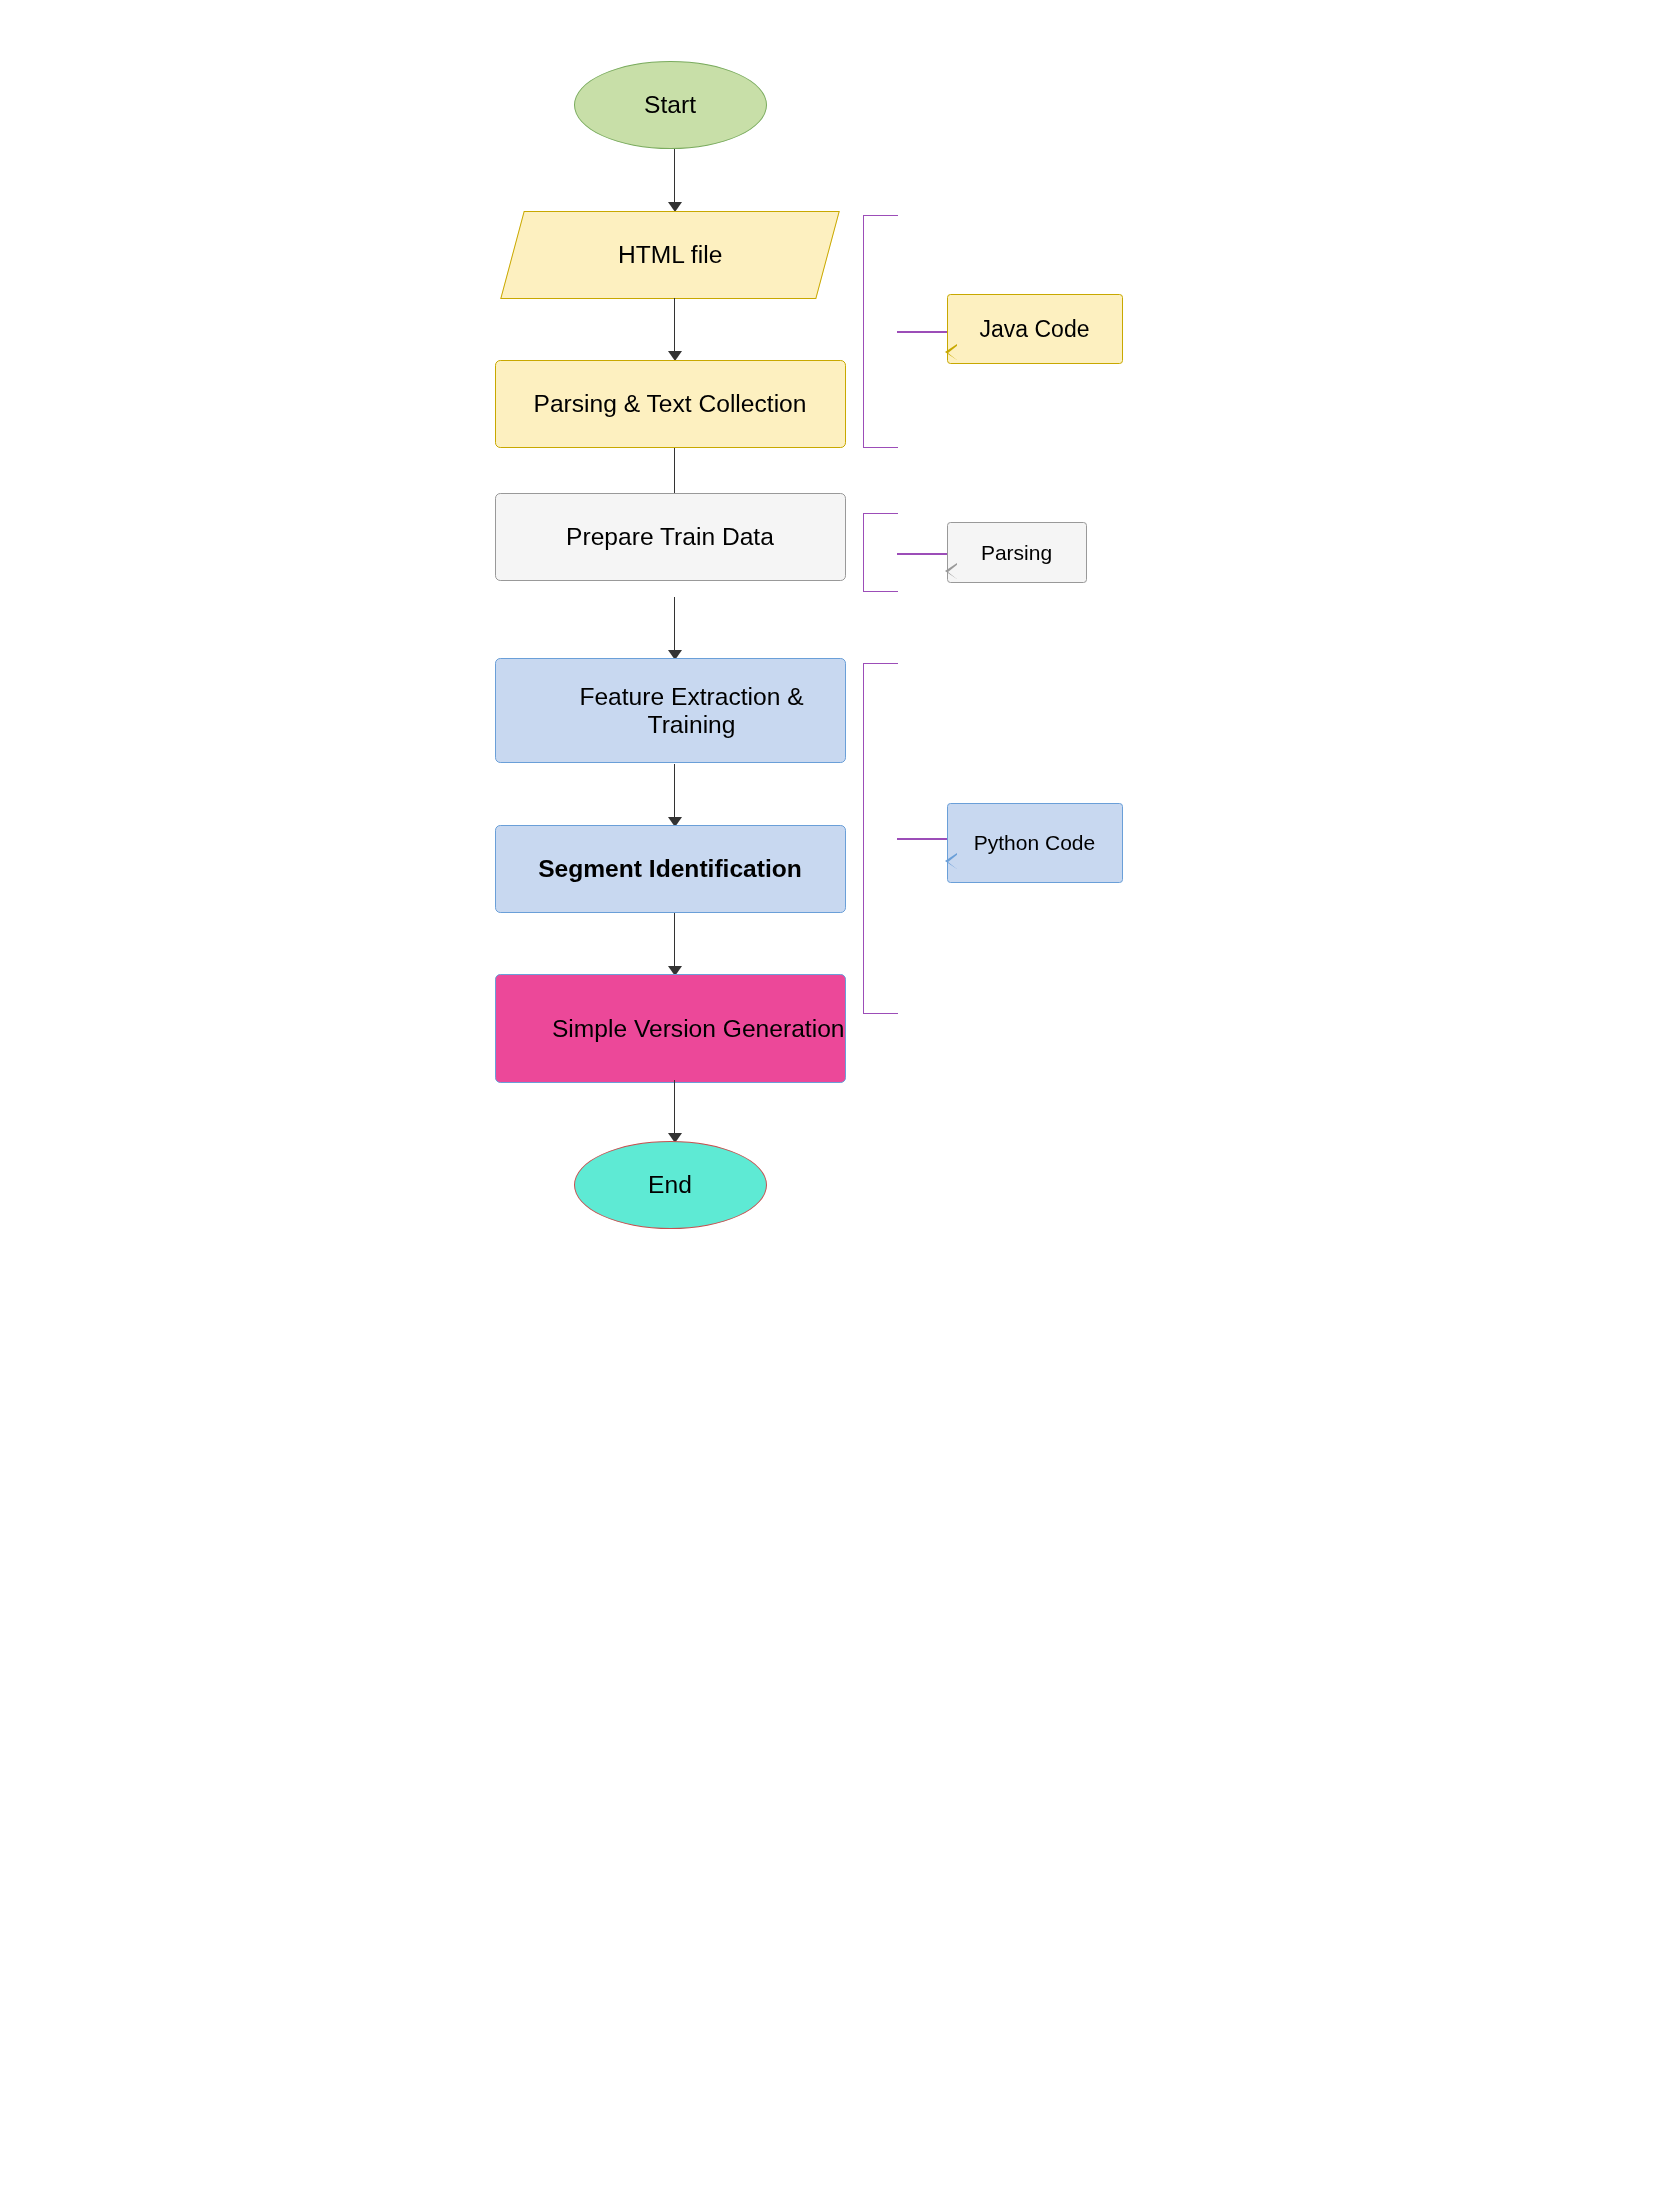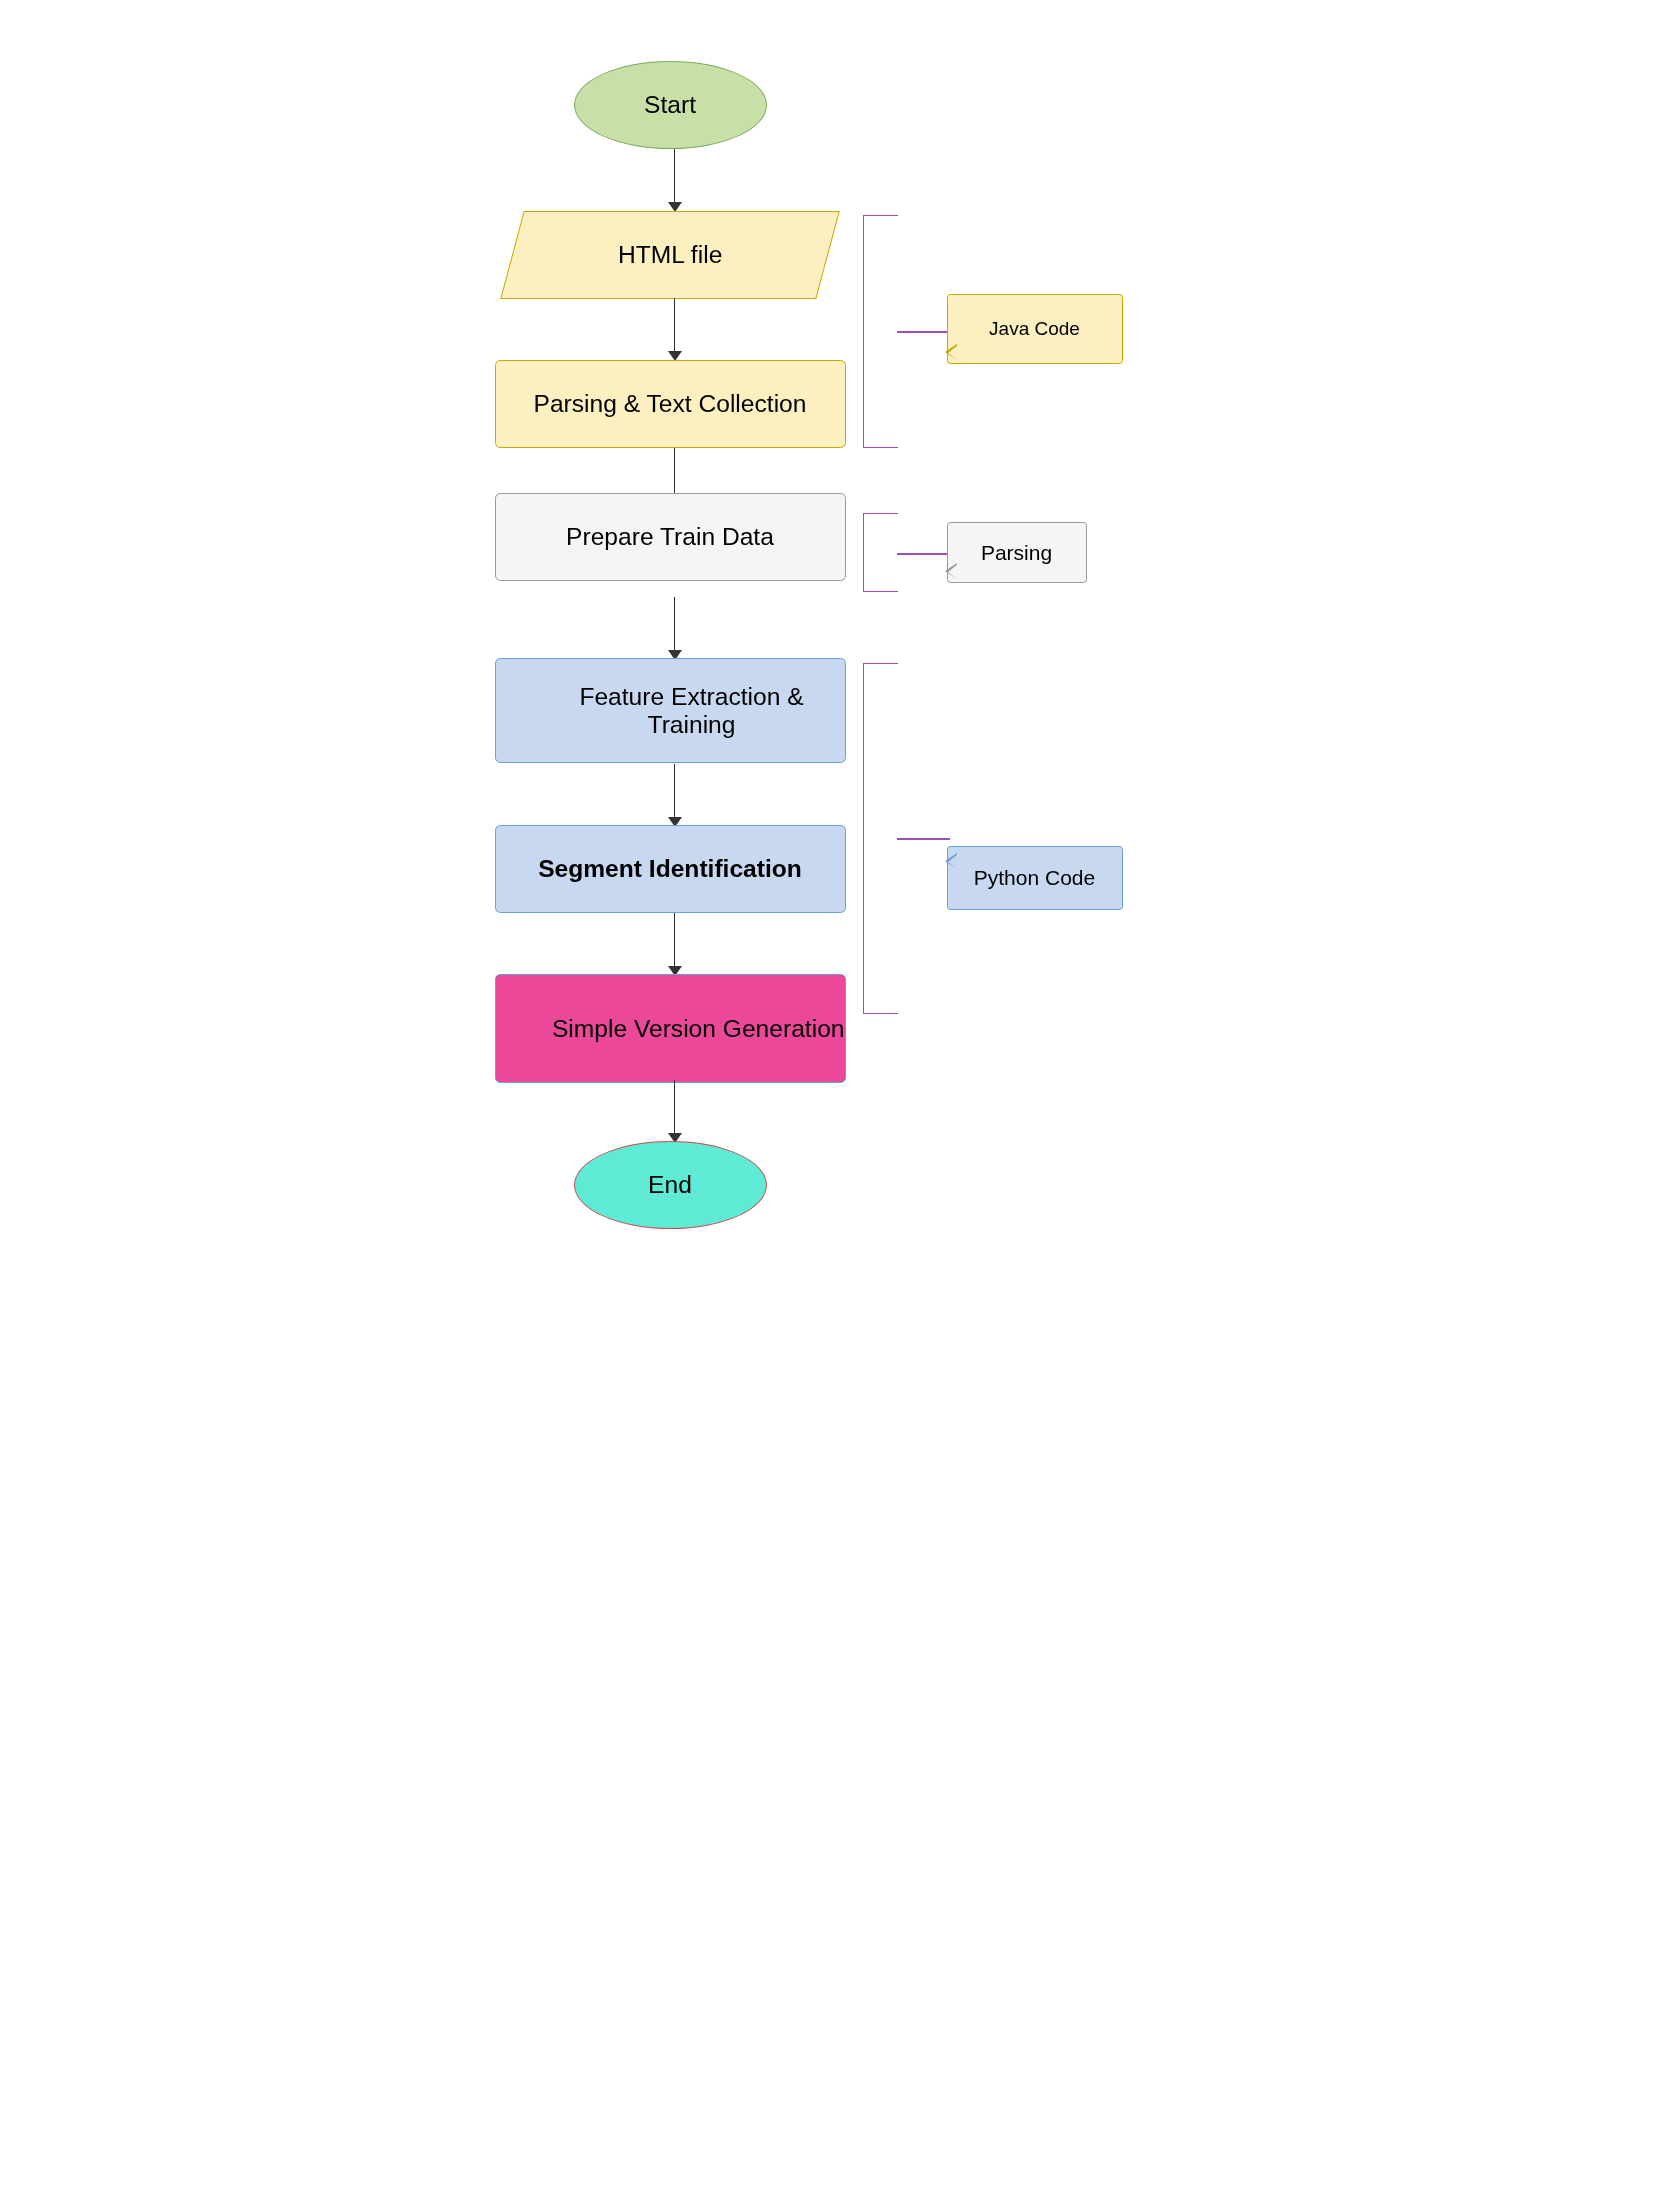--- a/index.html
+++ b/index.html
@@ -107,21 +107,21 @@
   <div class="node rectangle" style="left:53px; top:325px; width:351px; height:88px; background:#fdf0c0; border:1.8px solid #c8a800;">
     <span>Parsing &amp; Text Collection</span>
   </div>
 
   <div style="position:absolute; left:421px; top:180px; width:35px; height:233px; border:1.8px solid #9c4db8; border-right:none; border-radius:0;">
   </div>
 
   <div style="position:absolute; left:455px; top:296px; width:53px; height:1.8px; background:#9c4db8;">
   </div>
 
-  <div class="callout" style="left:505px; top:259px; width:176px; height:70px; background:#fdf0c0; border:1.8px solid #c8a800; border-radius:3.5px; position:absolute; font-size:19px;">
+  <div class="callout" style="left:505px; top:259px; width:176px; height:70px; background:#fdf0c0; border:1.8px solid #c8a800; border-radius:3.5px; position:absolute; font-size:23px;">
     <span>Java Code</span>
   </div>
 
   <div style="position:absolute; left:503px; top:309px; width:0; height:0;
               border-top:8.8px solid transparent;
               border-bottom:8.8px solid transparent;
               border-right:12.3px solid #c8a800;">
   </div>
   <div style="position:absolute; left:506px; top:310px; width:0; height:0;
               border-top:8px solid transparent;
@@ -174,21 +174,21 @@
 
   <div class="node rectangle" style="left:53px; top:790px; width:351px; height:88px; background:#c8d8f0; border:1.8px solid #6a9fd8;font-weight:bold;">
     <span>Segment Identification</span>
   </div>
 
   <div style="position:absolute; left:421px; top:628px; width:35px; height:351px; border:1.8px solid #9c4db8; border-right:none; border-radius:0;">
   </div>
   <div style="position:absolute; left:455px; top:803px; width:53px; height:1.8px; background:#9c4db8;">
   </div>
 
-  <div class="callout" style="left:505px; top:768px; width:176px; height:64px; background:#c8d8f0; border:1.8px solid #6a9fd8; border-radius:3.5px; position:absolute; font-size:21px;margin-top:43px;">
+  <div class="callout" style="left:505px; top:768px; width:176px; height:80px; background:#c8d8f0; border:1.8px solid #6a9fd8; border-radius:3.5px; position:absolute; font-size:21px;">
     <span>Python Code</span>
   </div>
 
   <div style="position:absolute; left:503px; top:818px; width:0; height:0;
               border-top:8.8px solid transparent;
               border-bottom:8.8px solid transparent;
               border-right:12.3px solid #6a9fd8;">
   </div>
   <div style="position:absolute; left:506px; top:819px; width:0; height:0;
               border-top:8px solid transparent;

